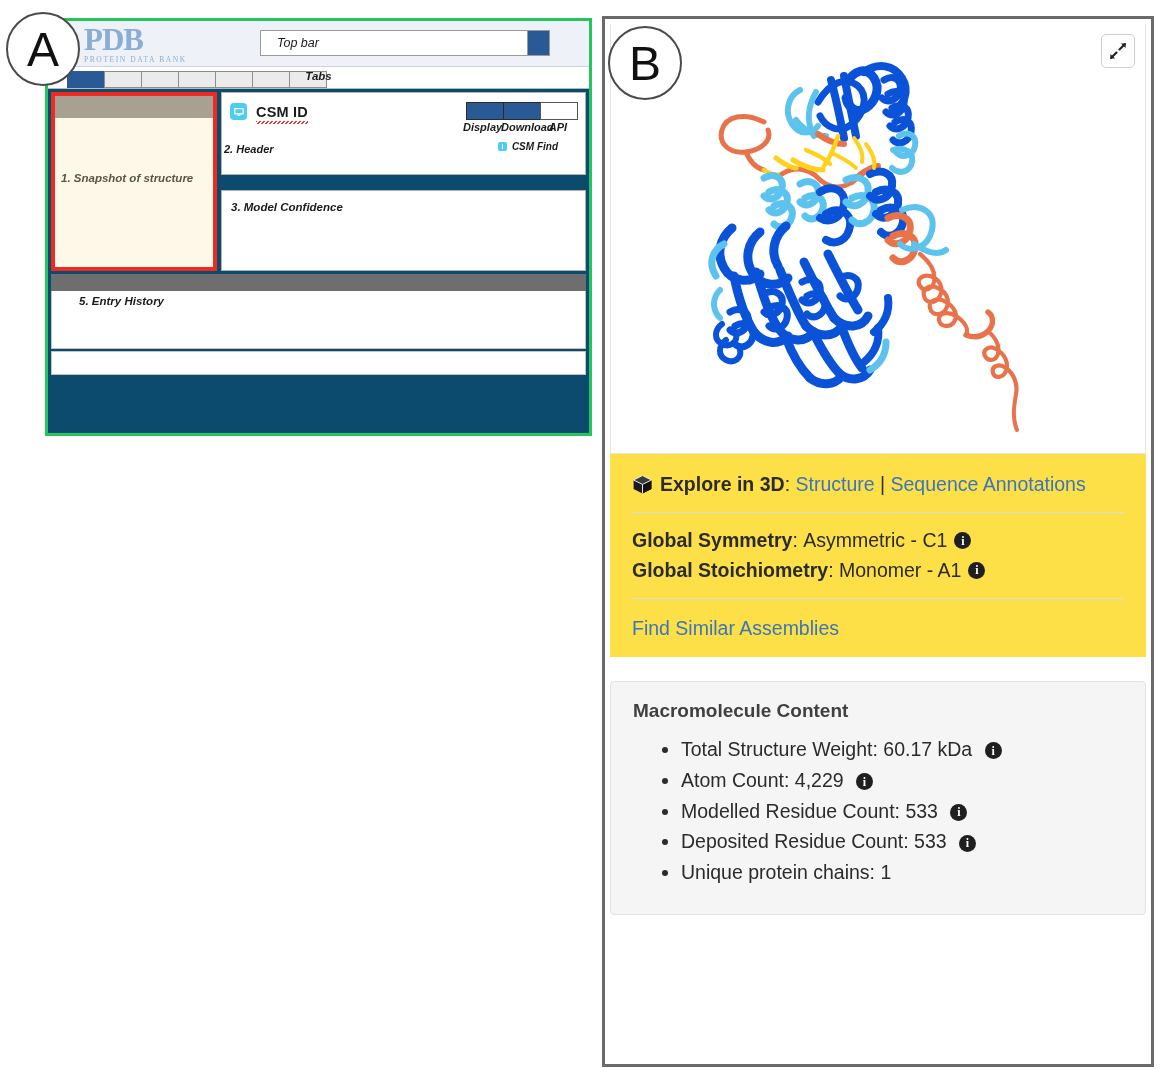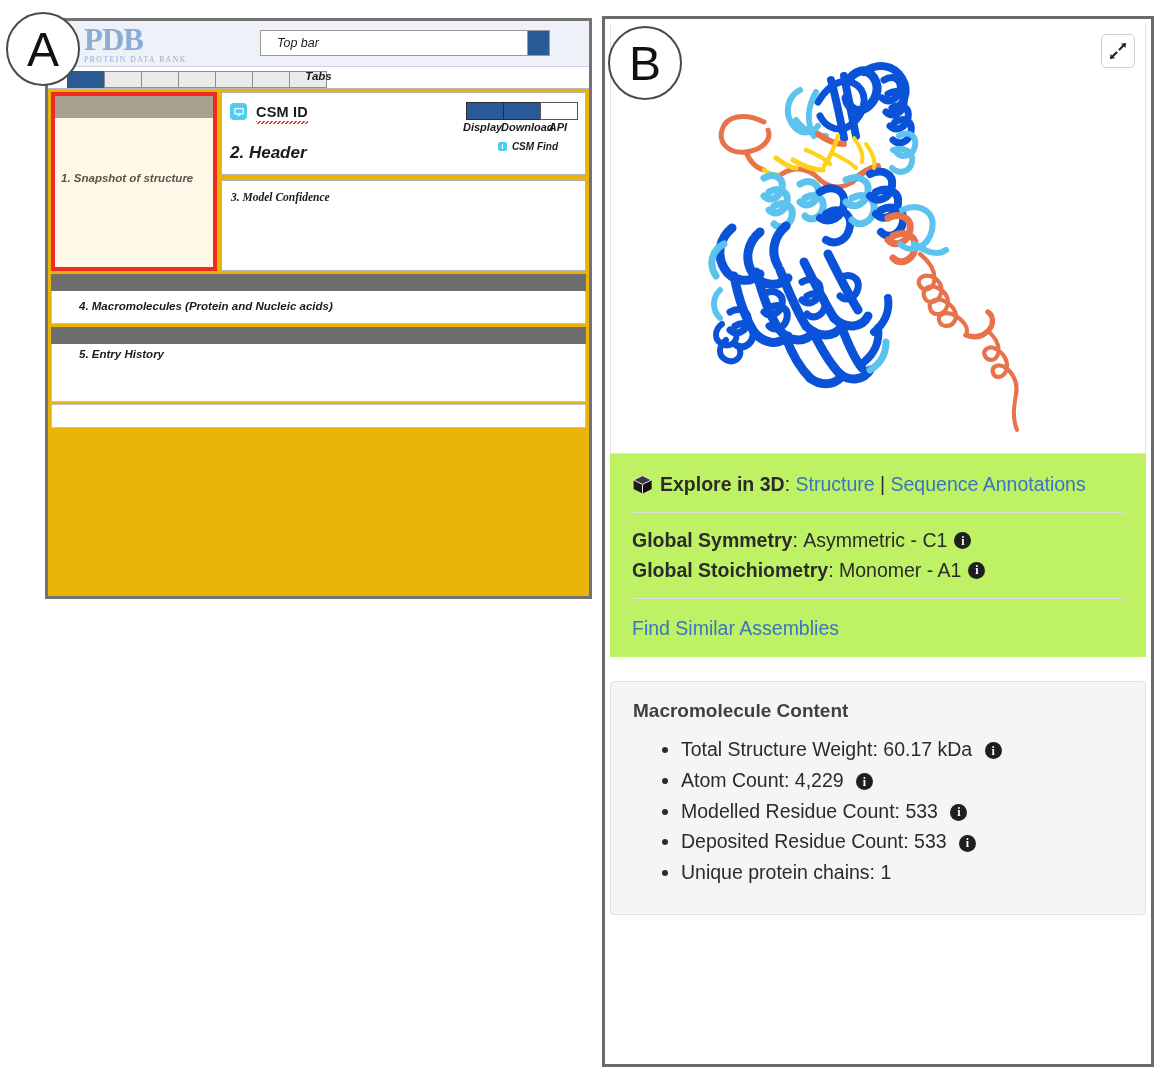--- a/index.html
+++ b/index.html
@@ -24,23 +24,23 @@
     z-index: 50;
     font-family: "Liberation Sans", sans-serif;
   }
   #letter-a { left: 6px; top: 12px; }
   #letter-b { left: 608px; top: 26px; }
 
   
   #panel-a {
     position: absolute;
     left: 45px; top: 18px;
-    width: 547px; height: 581px;
-    border: 3px solid #737373;
-    background: #eab308;
+    width: 547px; height: 418px;
+    border: 3px solid #22c55e;
+    background: #0c4a6e;
   }
   
   .a-topbar {
     position: relative;
     height: 46px;
     background: #eef2f8;
     border-bottom: 1px solid #c9d2df;
     display: flex; align-items: center;
   }
   .pdb-logo {
@@ -133,21 +133,21 @@
     font-weight: bold;
     color: #5c5347;
   }
   .a-right { flex: 1; margin-left: 4px; display: flex; flex-direction: column; }
   .a-card {
     border: 1px solid #b3b3b3;
     background: #ffffff;
     position: relative;
   }
   .a-card-header { height: 83px; }
-  .a-card-conf { flex: 1; margin-top: 5px; font-family: Liberation Serif, serif; }
+  .a-card-conf { flex: 1; margin-top: 15px; }
 
   .csm-line {
     display: flex; align-items: center;
     padding: 10px 0 0 8px;
   }
   .csm-icon {
     width: 17px; height: 17px;
     border-radius: 4px;
     background: #4ecdf0;
     display: flex; align-items: center; justify-content: center;
@@ -164,22 +164,22 @@
   .csm-id::after {
     content: "";
     position: absolute;
     left: 0; right: 0; bottom: -4px;
     height: 3px;
     background-image: repeating-linear-gradient(
       135deg, #e03a2f 0 1.4px, transparent 1.4px 2.8px);
   }
   .hdr-label {
     position: absolute;
-    left: 8px; top: 50px;
-    font-size: 17px; font-style: italic; font-weight: bold;
+    left: 2px; top: 50px;
+    font-size: 11px; font-style: italic; font-weight: bold;
     color: #1a1a1a;
   }
   .btn-group {
     position: absolute;
     right: 8px; top: 9px;
     display: flex;
   }
   .btn-group .b {
     width: 38px; height: 18px;
     border: 1px solid #2b2b2b;
@@ -295,21 +295,21 @@
     width: 34px; height: 34px;
     border: 1px solid #cfcfcf;
     border-radius: 5px;
     background: #ffffff;
     display: flex; align-items: center; justify-content: center;
     z-index: 5;
   }
   #protein-svg { position: absolute; left: 50%; top: 8px; transform: translateX(-50%); }
 
   .b-info {
-    background: #bef264;
+    background: #fde047;
     padding: 16px 22px 14px 22px;
   }
   .info-line {
     font-size: 19.5px;
     color: #2b2b2b;
     line-height: 1.5;
     display: flex; align-items: center; flex-wrap: wrap;
     gap: 0;
   }
   .info-line .bold { font-weight: bold; }
@@ -420,26 +420,20 @@
           </div>
         </div>
 
         <div class="a-card a-card-conf">
           <div class="conf-label">3. Model Confidence</div>
         </div>
 
       </div>
     </div>
 
-    <div class="a-sect">
-      <div class="a-sect-bar"></div>
-      <div class="a-sect-body" id="sect-macro">
-        <div class="txt">4. Macromolecules (Protein and Nucleic acids)</div>
-      </div>
-    </div>
 
     <div class="a-sect">
       <div class="a-sect-bar"></div>
       <div class="a-sect-body" id="sect-hist">
         <div class="txt">5. Entry History</div>
       </div>
     </div>
 
     <div class="a-footer"></div>
   </div>

